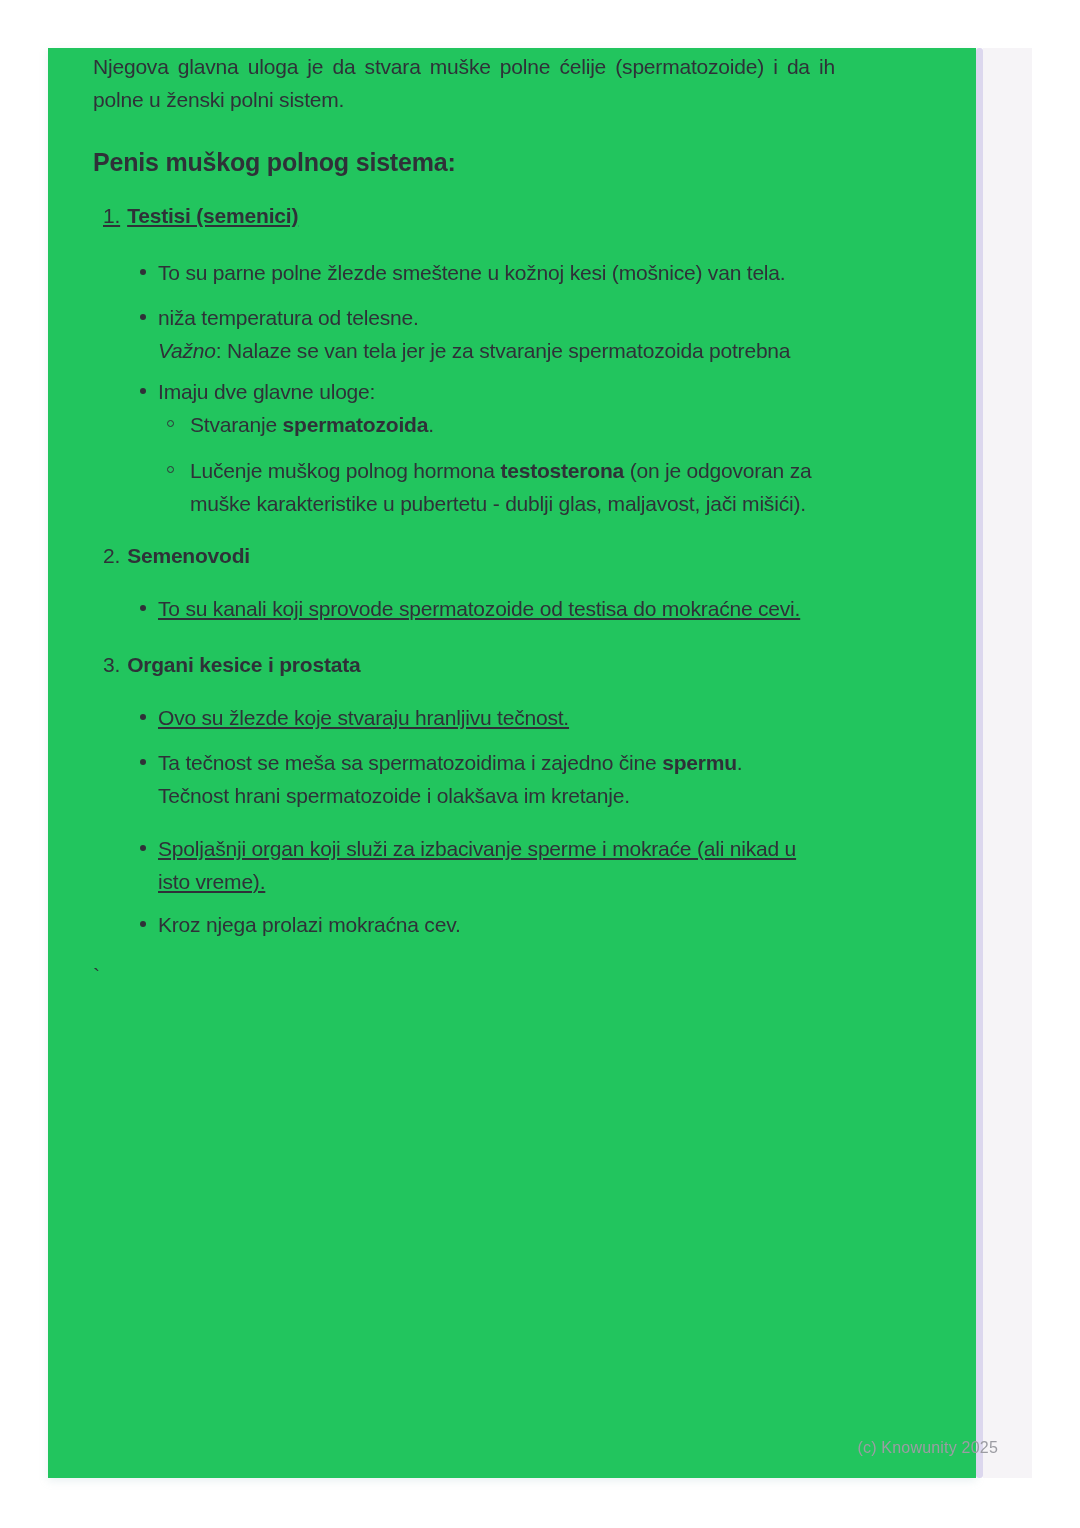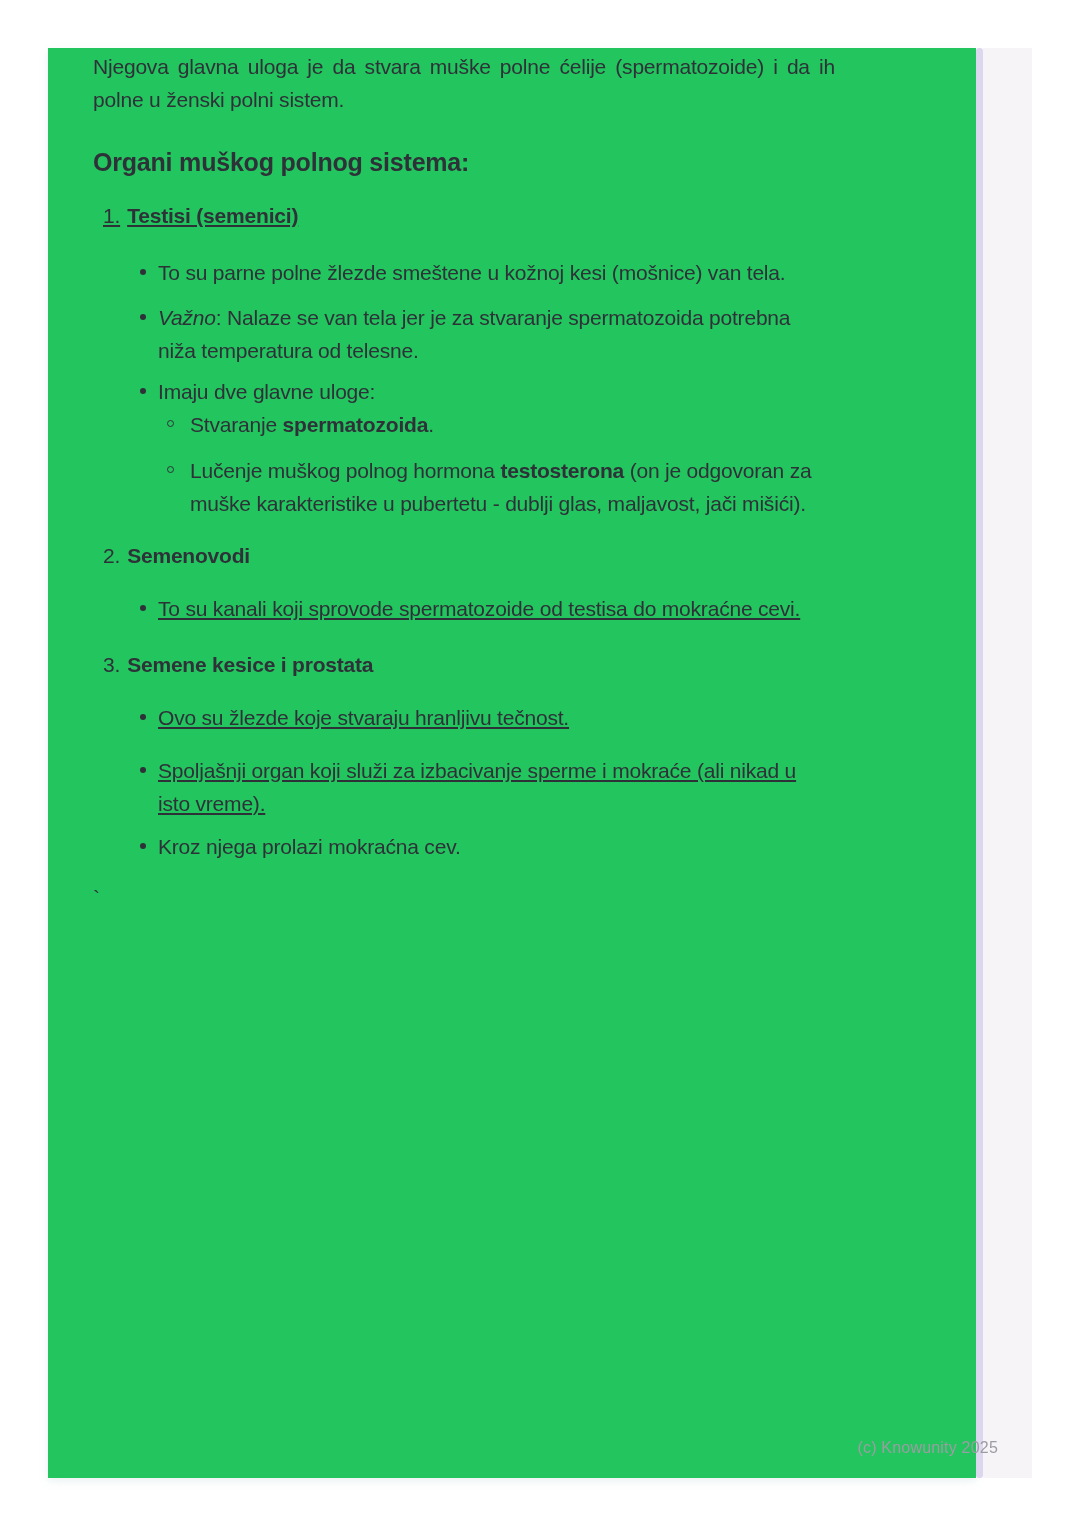--- a/index.html
+++ b/index.html
@@ -62,35 +62,35 @@
 </style>
 </head>
 <body>
 
 <div class="page">
   <div class="content">
 
     <div class="line justify">Njegova glavna uloga je da stvara muške polne ćelije (spermatozoide) i da ih</div>
     <div class="line">polne u ženski polni sistem.</div>
 
-    <h3 class="heading mt30">Organi muškog polnog sistema:</h3>
+    <h3 class="heading mt30">Penis muškog polnog sistema:</h3>
 
     <div class="item-title mt20">
       <span class="num">1.</span><span>Testisi (semenici)</span>
     </div>
 
     <div class="bullet mt24">
       <span class="dot"></span>
       <div class="line">To su parne polne žlezde smeštene u kožnoj kesi (mošnice) van tela.</div>
     </div>
 
     <div class="bullet mt12">
       <span class="dot"></span>
+      <div class="line">niža temperatura od telesne.</div>
       <div class="line"><em class="it">Važno</em><span>: Nalaze se van tela jer je za stvaranje spermatozoida potrebna</span></div>
-      <div class="line">niža temperatura od telesne.</div>
     </div>
 
     <div class="bullet mt8">
       <span class="dot"></span>
       <div class="line">Imaju dve glavne uloge:</div>
     </div>
 
     <div class="subbullet mt0">
       <span class="circle"></span>
       <div class="line"><span>Stvaranje </span><span class="b">spermatozoida</span><span>.</span></div>
@@ -105,28 +105,33 @@
     <div class="item-title mt19">
       <span class="num">2.</span><span>Semenovodi</span>
     </div>
 
     <div class="bullet mt20">
       <span class="dot"></span>
       <div class="line">To su kanali koji sprovode spermatozoide od testisa do mokraćne cevi.</div>
     </div>
 
     <div class="item-title mt23">
-      <span class="num">3.</span><span>Semene kesice i prostata</span>
+      <span class="num">3.</span><span>Organi kesice i prostata</span>
     </div>
 
     <div class="bullet mt20">
       <span class="dot"></span>
       <div class="line">Ovo su žlezde koje stvaraju hranljivu tečnost.</div>
     </div>
 
+    <div class="bullet mt12">
+      <span class="dot"></span>
+      <div class="line"><span>Ta tečnost se meša sa spermatozoidima i zajedno čine </span><span class="b">spermu</span><span>.</span></div>
+      <div class="line">Tečnost hrani spermatozoide i olakšava im kretanje.</div>
+    </div>
 
 
     <div class="bullet mt20">
       <span class="dot"></span>
       <div class="line">Spoljašnji organ koji služi za izbacivanje sperme i mokraće (ali nikad u</div>
       <div class="line">isto vreme).</div>
     </div>
 
     <div class="bullet mt10">
       <span class="dot"></span>

